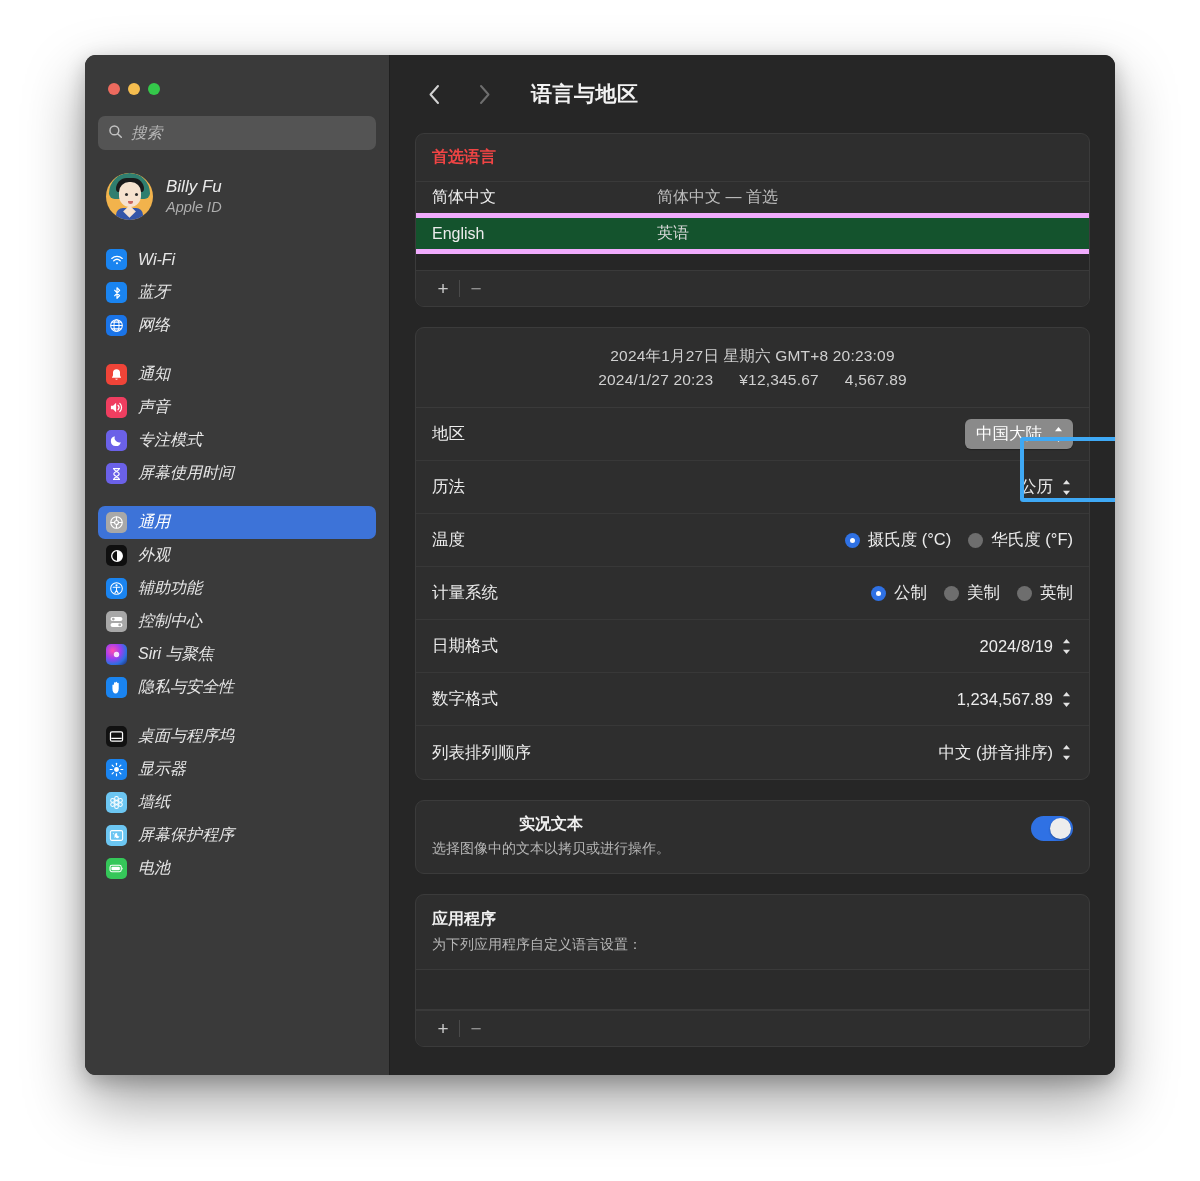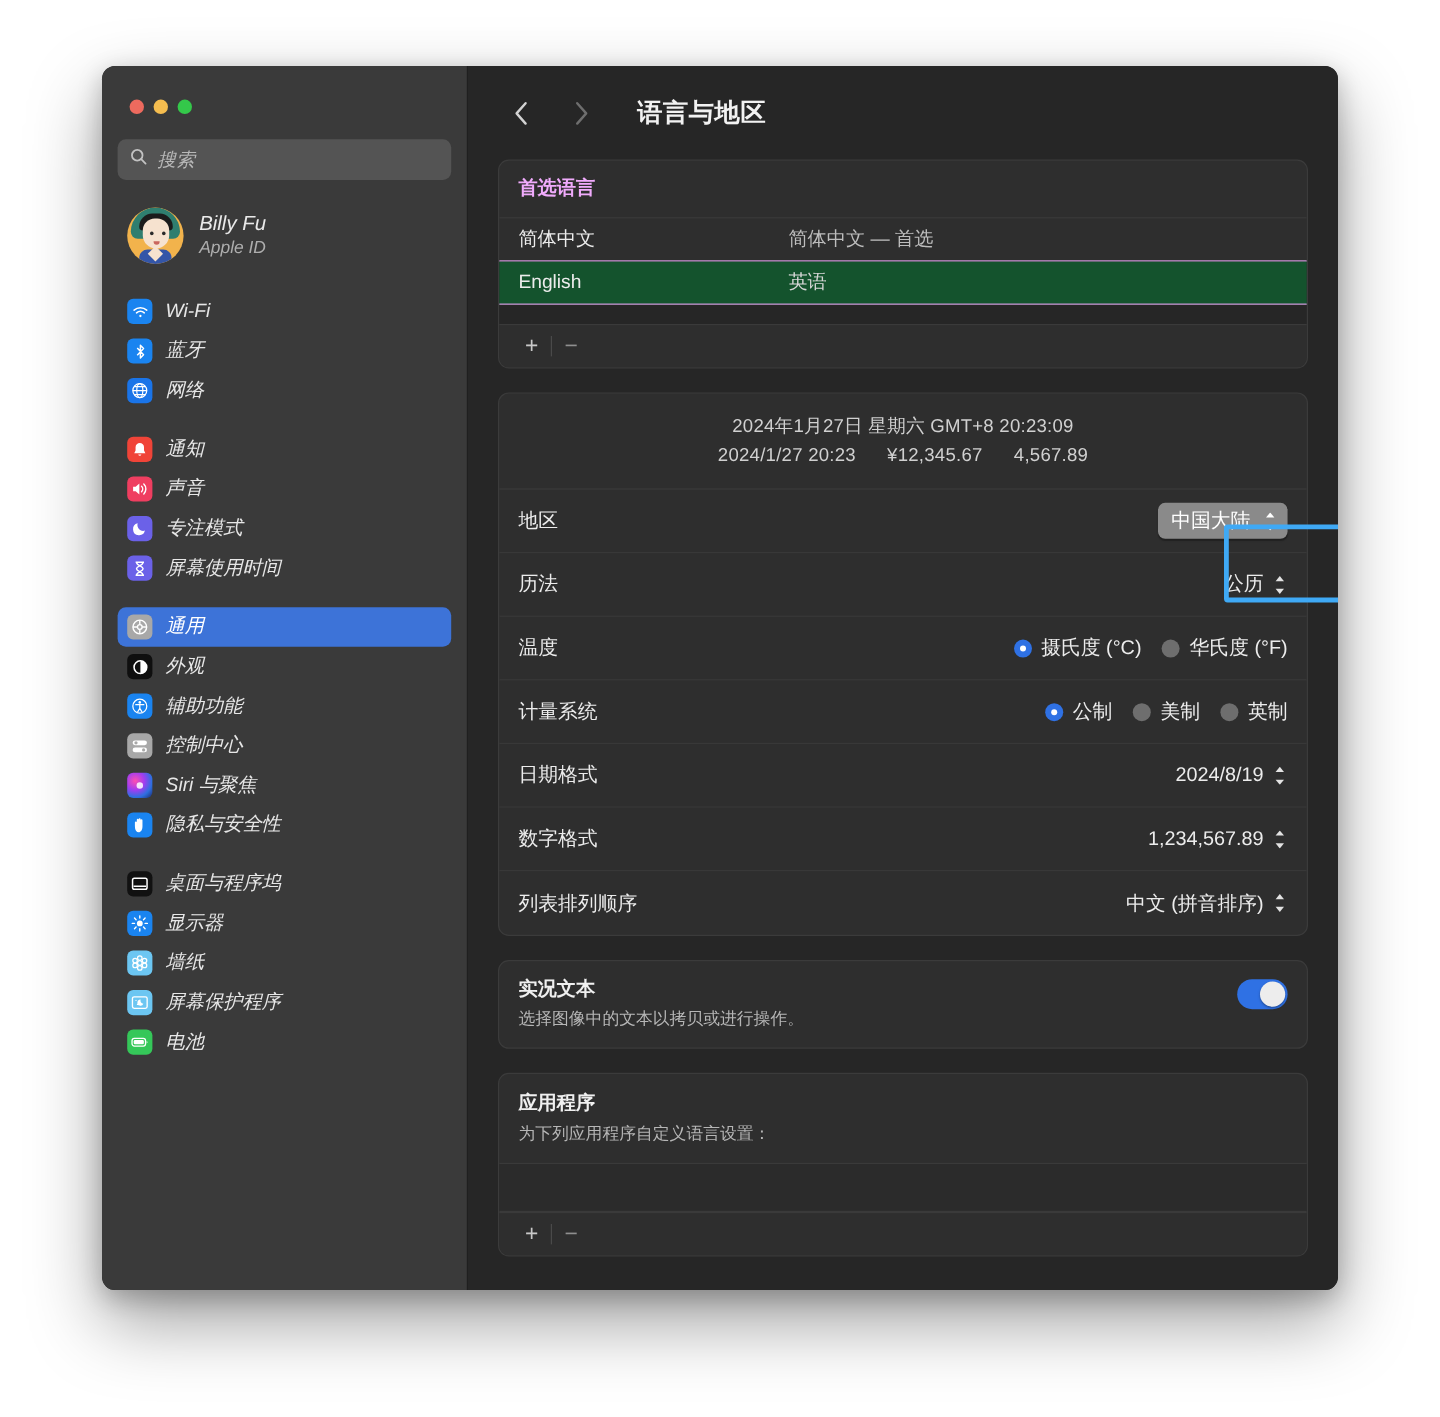--- a/index.html
+++ b/index.html
@@ -145,29 +145,29 @@
   .card {
     background: #2e2e2e;
     border: 1px solid #3b3b3b;
     border-radius: 9px;
     overflow: hidden;
     margin-bottom: 20px;
   }
 
   .card-head {
     padding: 13px 16px 13px 16px;
-    color:#f0abfc; font-size:16px; font-weight:bold;
+    color:#ef4444; font-size:16px; font-weight:bold;
     border-bottom: 1px solid #3a3a3a;
   }
   .lang-row {
     display:flex; align-items:center;
     height: 36px;
     padding: 0 16px;
     font-size: 16px;
-    border-bottom: 1px solid #f0abfc;
+    border-bottom: 5px solid #f0abfc;
   }
   .lang-row.selected { background: #14532d; }
   .lang-name { color:#ececec; width: 225px; flex:0 0 225px; }
   .lang-desc { color:#bdbdbd; }
   .lang-row.selected .lang-desc { color:#d8d8d8; }
   .list-filler { height: 16px; background: #262626; }
   .plusminus {
     height: 36px; display:flex; align-items:center;
     padding: 0 14px; gap: 0;
     border-top: 1px solid #3a3a3a;
@@ -236,21 +236,21 @@
     display:flex; align-items:center; justify-content:center;
     flex: 0 0 15px;
   }
   .radio.on { background: #2f71e4; }
   .radio.on::after {
     content:""; width: 5px; height: 5px; border-radius:50%; background:#fff;
   }
   .radio-label { color:#ececec; font-size:16.5px; white-space: nowrap; }
 
   
-  .toggle-card { padding: 13px 16px 15px 16px; display:flex; align-items:flex-start; justify-content:space-between; }
+  .toggle-card { padding: 13px 16px 15px 16px; display:flex; align-items:flex-start; justify-content:space-between;text-align:center; }
   .tc-title { color:#f0f0f0; font-size:16px; font-weight:bold; margin-bottom:5px; }
   .tc-sub { color:#b6b6b6; font-size:14px; }
   .switch {
     width: 42px; height: 25px; border-radius: 13px;
     background:#2f71e4; position:relative; flex:0 0 42px;
     margin-top: 2px;
   }
   .switch .knob {
     position:absolute; top:2px; right:2px;
     width:21px; height:21px; border-radius:50%;

